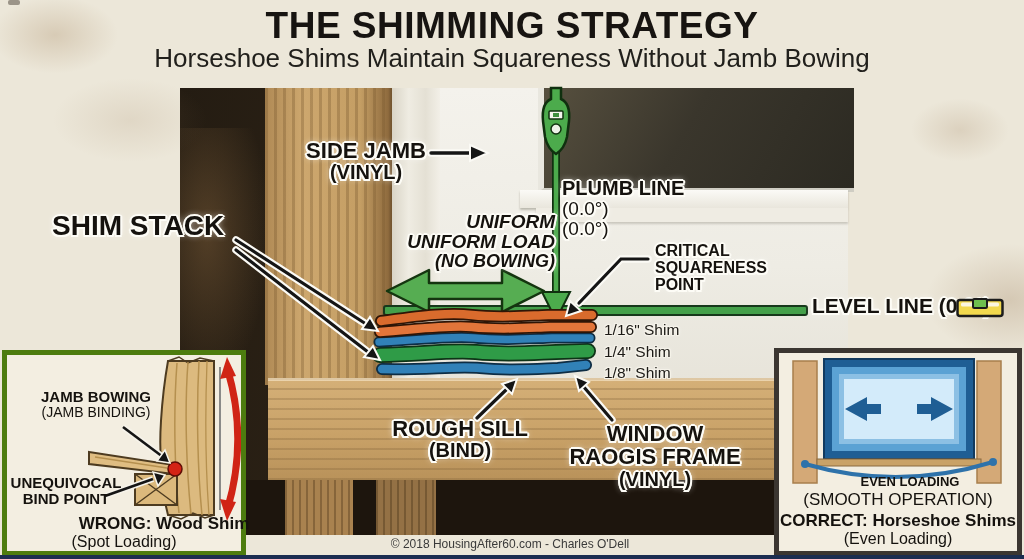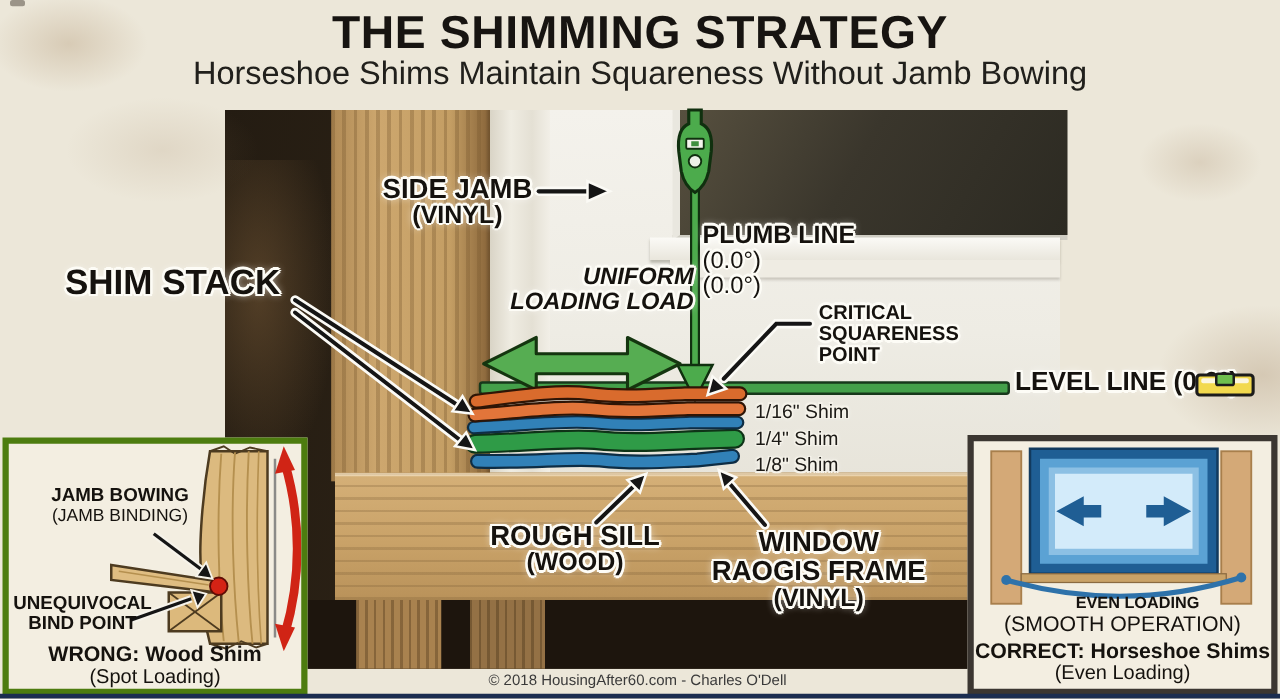--- a/index.html
+++ b/index.html
@@ -149,21 +149,22 @@
   </div>
 
   <div class="abs halo" style="left:562px;top:146px;font-size:20px;z-index:10;margin-top:32px;">
     <div>PLUMB LINE</div>
     <div style="font-size:19px;font-weight:normal;">(0.0°)</div>
     <div style="font-size:19px;font-weight:normal;">(0.0°)</div>
   </div>
 
   <div class="abs halo" style="left:395px;top:212px;width:160px;text-align:right;font-size:19px;z-index:10;font-style:italic;">
     <div>UNIFORM</div>
-    <div>LOADING LOAD</div>
+    <div>UNIFORM LOAD</div>
+    <div class="sub" style="font-size:18px;">(NO BOWING)</div>
   </div>
 
   <div class="abs halo" style="left:655px;top:243px;font-size:16px;z-index:10;">
     <div>CRITICAL</div>
     <div>SQUARENESS</div>
     <div>POINT</div>
   </div>
 
   <div class="abs halo" style="left:52px;top:211px;font-size:28px;line-height:1.1;z-index:10;">
     <div>SHIM STACK</div>
@@ -175,21 +176,21 @@
     <rect x="5" y="6.5" width="38" height="4" rx="1.5" fill="#fbf6e0"></rect>
     <rect x="17" y="3" width="14" height="9" rx="1.5" fill="#6fbf4e" stroke="#1c1c1c" stroke-width="2"></rect>
   </svg>
 
   <div class="abs halo-light" style="left:604px;top:321px;font-size:15.5px;color:#1c1a16;z-index:10;">1/16" Shim</div>
   <div class="abs halo-light" style="left:604px;top:343px;font-size:15.5px;color:#1c1a16;z-index:10;">1/4" Shim</div>
   <div class="abs halo-light" style="left:604px;top:364px;font-size:15.5px;color:#1c1a16;z-index:10;">1/8" Shim</div>
 
   <div class="abs halo" style="left:370px;top:417px;width:180px;text-align:center;font-size:22px;z-index:10;">
     <div>ROUGH SILL</div>
-    <div class="sub" style="font-size:20px;">(WOOD)</div>
+    <div class="sub" style="font-size:20px;">(BIND)</div>
   </div>
 
   <div class="abs halo" style="left:545px;top:422px;width:220px;text-align:center;font-size:22px;z-index:10;">
     <div>WINDOW</div>
     <div>RAOGIS FRAME</div>
     <div class="sub" style="font-size:20px;">(VINYL)</div>
   </div>
 
   <div id="inset-wrong" class="abs inset">
     <svg class="abs" style="left:0;top:0;" width="234" height="196" viewBox="0 0 234 196">
@@ -218,21 +219,21 @@
       <polygon points="158,120 151,131 146,117" fill="#151515" stroke="#f6f3ea" stroke-width="1.5"></polygon>
     </svg>
     <div class="txt" style="left:14px;top:34px;width:150px;font-size:15px;font-weight:bold;">
       <div>JAMB BOWING</div>
       <div style="font-weight:normal;font-size:14px;">(JAMB BINDING)</div>
     </div>
     <div class="txt" style="left:0px;top:120px;width:118px;font-size:15px;font-weight:bold;">
       <div>UNEQUIVOCAL</div>
       <div>BIND POINT</div>
     </div>
-    <div class="txt" style="left:0;top:160px;width:100%;font-size:17px;font-weight:bold;">WRONG: Wood Shim</div>
+    <div class="txt" style="left:0;top:160px;width:100%;font-size:17px;font-weight:bold;padding-left:40px;">WRONG: Wood Shim</div>
     <div class="txt" style="left:0;top:179px;width:100%;font-size:16px;">(Spot Loading)</div>
   </div>
 
   <div id="inset-correct" class="abs inset">
     <svg class="abs" style="left:0;top:0;" width="238" height="198" viewBox="0 0 238 198">
       <rect x="14" y="8" width="24" height="122" fill="#d4a977" stroke="#a87f4c" stroke-width="1.5"></rect>
       <rect x="198" y="8" width="24" height="122" fill="#d4a977" stroke="#a87f4c" stroke-width="1.5"></rect>
       <rect x="45" y="6" width="150" height="100" fill="#1f5e94" stroke="#123a5e" stroke-width="2"></rect>
       <rect x="53" y="14" width="134" height="84" fill="#5ba2d4"></rect>
       <rect x="60" y="21" width="120" height="70" fill="#8cc0e4"></rect>

